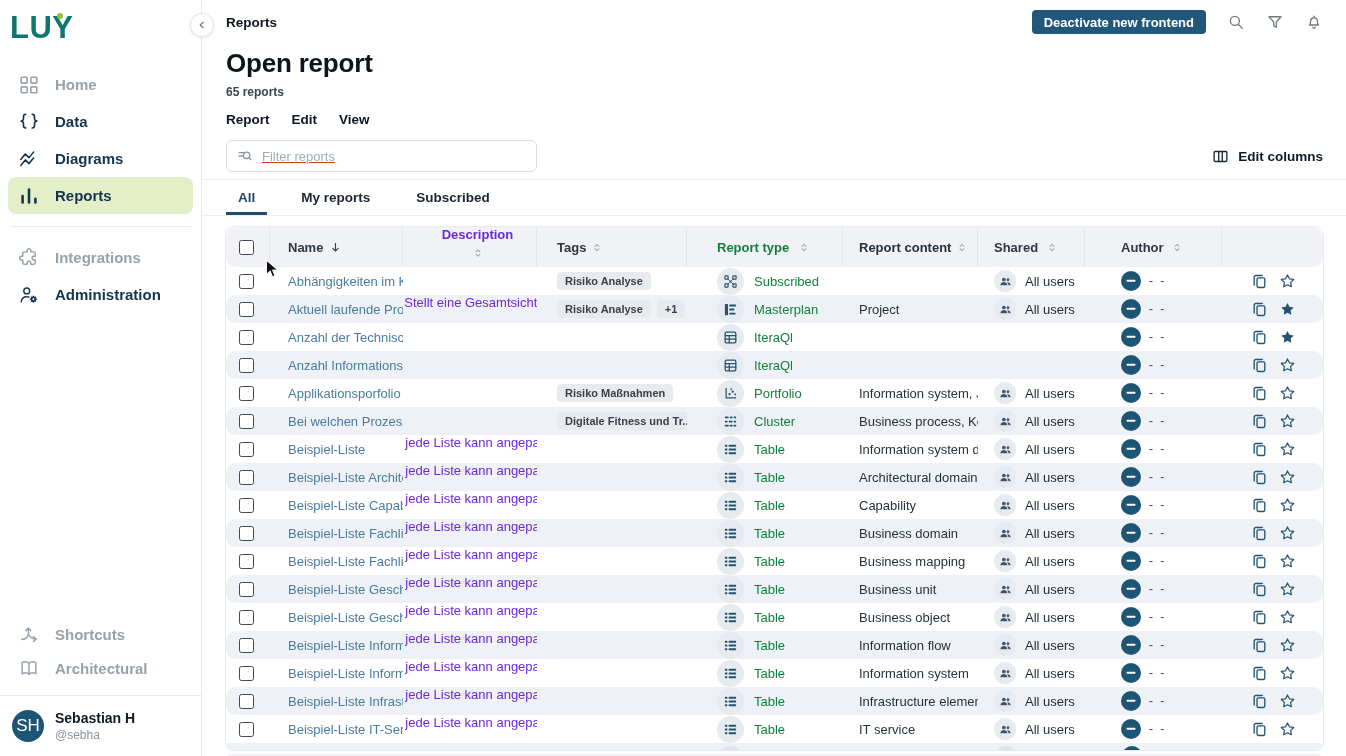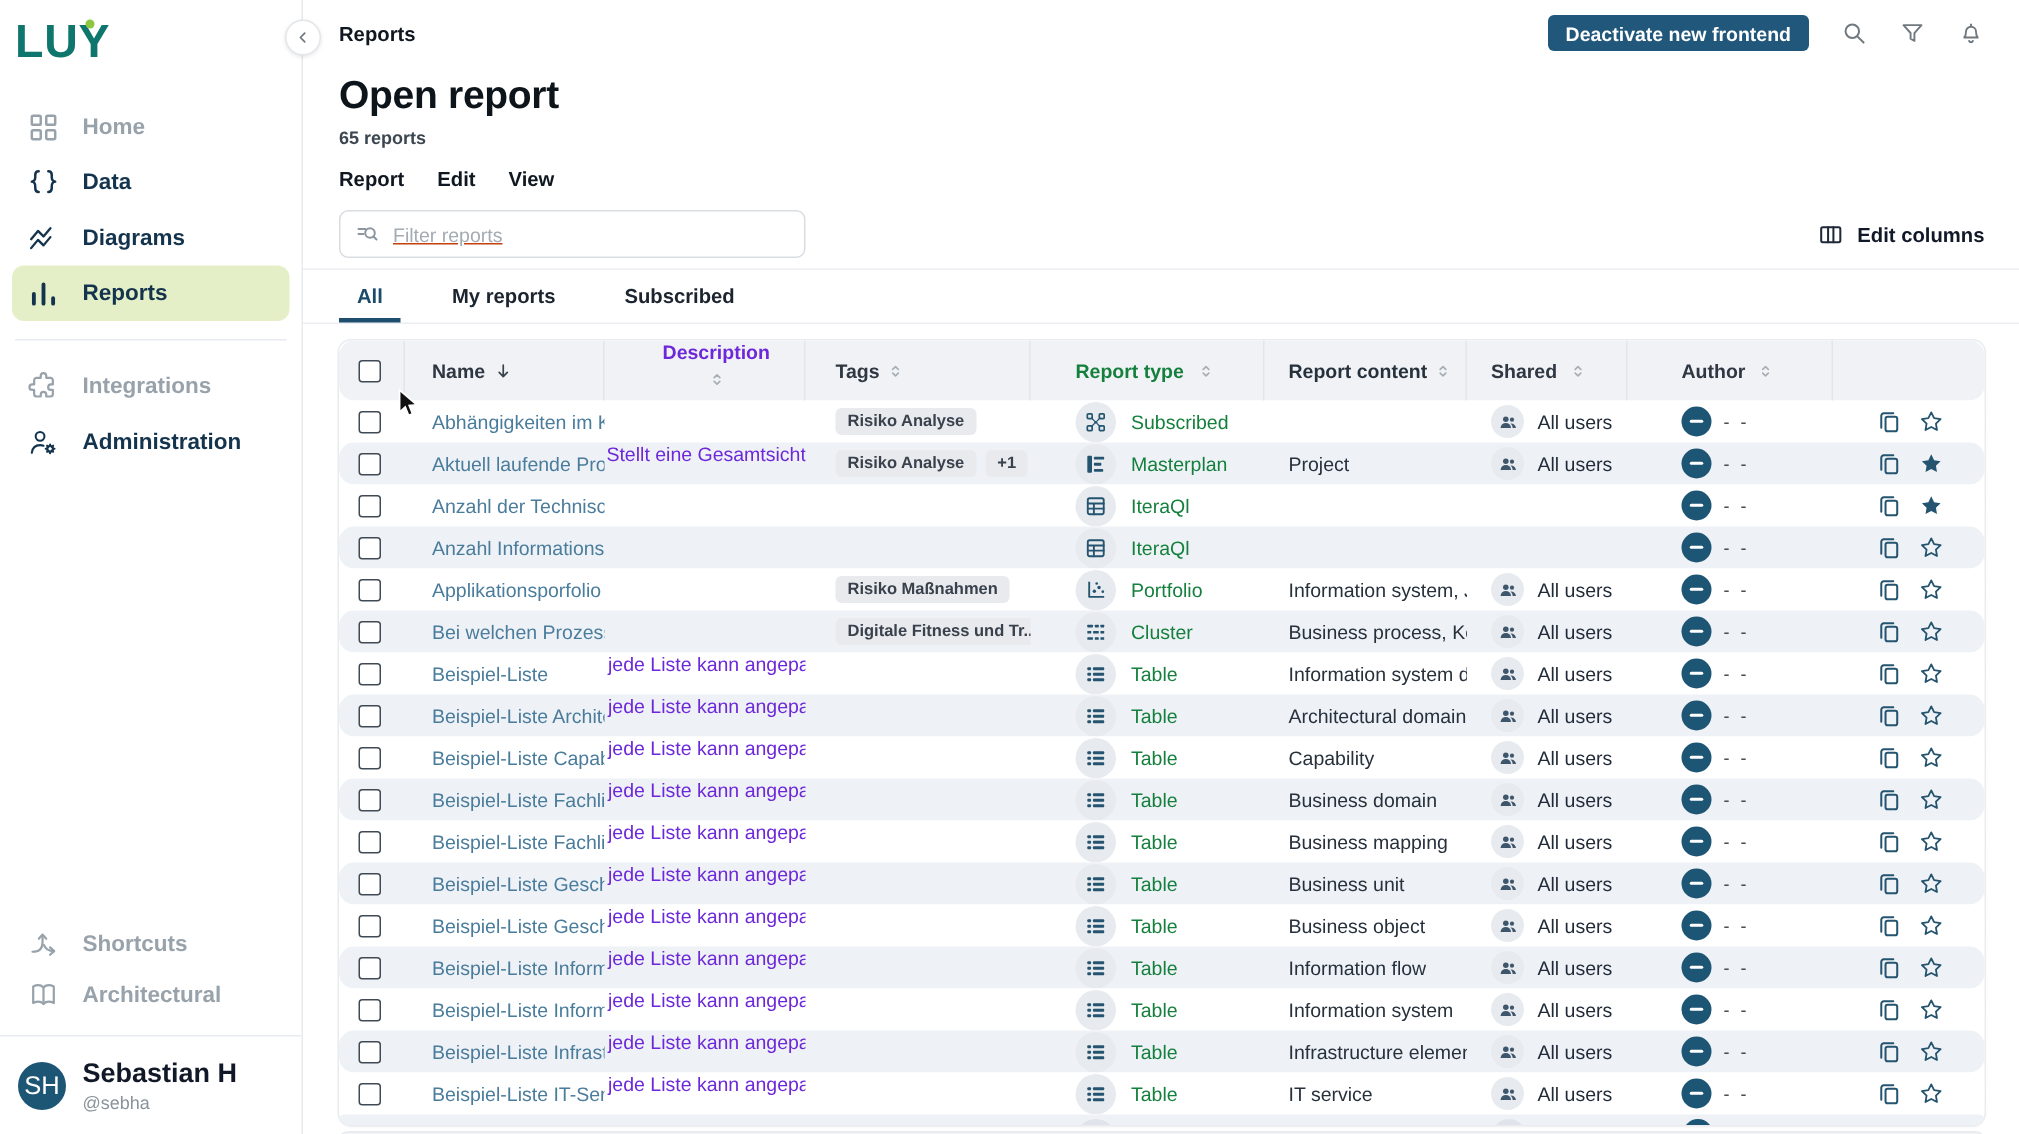--- a/index.html
+++ b/index.html
@@ -22,21 +22,21 @@
   .nav-item .nicon { width:22px; height:22px; flex:0 0 22px; color:#14344e; }
   .nav-item.disabled, .nav-item.disabled .nicon { color:#98a2ab; }
   .nav-item.active { background:#e4efc7; }
   .side-divider { height:1px; background:#e7eaee; margin:12px 10px; }
   .side-bottom { margin-top:auto; padding-bottom:10px; }
   .side-bottom .nav-item { height:34px; }
   .user-wrap { border-top:1px solid #e7eaee; margin-top:10px; padding:10px 0 0; }
   .user { display:flex; align-items:center; gap:11px; padding:4px 12px; cursor:pointer; }
   .avatar { width:32px; height:32px; border-radius:50%; background:#1d5574; color:#ffffff;
             font-size:17px; font-weight:normal; display:flex; align-items:center; justify-content:center; }
-  .uname { font-size:18px; font-weight:bold; color:#111827; }
+  .uname { font-size:14px; font-weight:bold; color:#111827; }
   .uhandle { font-size:12px; color:#8a939c; margin-top:2px; }
 
   .collapse { position:absolute; left:190px; top:13px; width:24px; height:24px; border-radius:50%;
               background:#fff; border:1px solid #e3e6ea; box-shadow:0 1px 3px rgba(0,0,0,.10);
               display:flex; align-items:center; justify-content:center; color:#6f7880; z-index:6; padding:0; cursor:pointer; }
   .collapse span { width:14px; height:14px; display:block; }
 
   
   main { flex:1; padding:0 23px 0 24px; position:relative; min-width:0; }
   .topbar { height:40px; display:flex; align-items:center; justify-content:space-between; padding-top:4px; }

